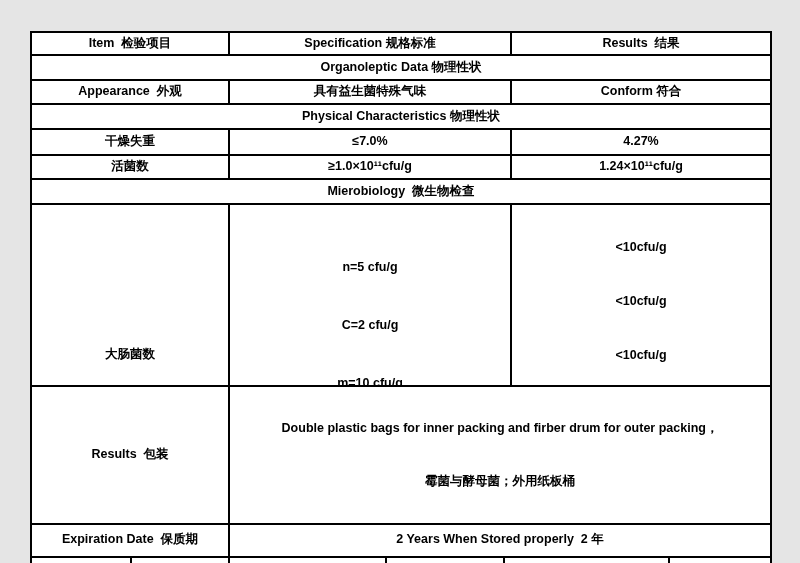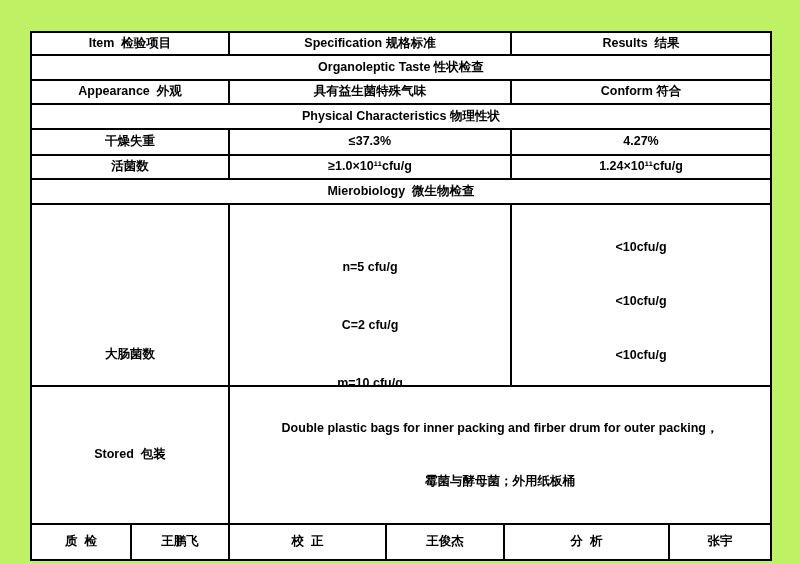--- a/index.html
+++ b/index.html
@@ -4,21 +4,21 @@
 <style>
   * { box-sizing: border-box; }
   html, body {
     margin: 0; padding: 0;
     width: 800px; height: 563px;
     background: #ffffff;
     font-family: "Liberation Sans", sans-serif;
     font-weight: bold;
     color: #000000;
   }
-  .page { position: relative; width: 800px; height: 563px; background: #bef264; }
+  .page { position: relative; width: 800px; height: 563px; background: #e5e5e5; }
 
   table {
     position: absolute;
     border-collapse: collapse;
     table-layout: fixed;
     background: #ffffff;
   }
   table, td {
     border: 2px solid #000000;
   }
@@ -62,33 +62,33 @@
         <col style="width:282px">
         <col style="width:260px">
     </colgroup>
     <tbody>
         <tr class="h-header">
       <td>Item  检验项目</td>
       <td>Specification 规格标准</td>
       <td>Results  结果</td>
     </tr>
     <tr class="h-section">
-      <td colspan="3">Organoleptic Taste 性状检查</td>
+      <td colspan="3">Organoleptic Data 物理性状</td>
     </tr>
     <tr class="h-row">
       <td>Appearance  外观</td>
       <td>具有益生菌特殊气味</td>
       <td>Conform 符合</td>
     </tr>
     <tr class="h-section">
       <td colspan="3">Physical Characteristics 物理性状</td>
     </tr>
     <tr class="h-loss">
       <td>干燥失重</td>
-      <td>≤37.3%</td>
+      <td>≤7.0%</td>
       <td>4.27%</td>
     </tr>
     <tr class="h-row">
       <td>活菌数</td>
       <td>≥1.0×10¹¹cfu/g</td>
       <td>1.24×10¹¹cfu/g</td>
     </tr>
     <tr class="h-section">
       <td colspan="3">Mierobiology  微生物检查</td>
     </tr>
@@ -120,25 +120,29 @@
     <colgroup>
       <col style="width:100px">
         <col style="width:98px">
         <col style="width:157px">
       <col style="width:118px">
         <col style="width:165px">
         <col style="width:102px">
     </colgroup>
     <tbody>
         <tr class="h-packing">
-      <td colspan="2">Stored  包装</td>
+      <td colspan="2">Results  包装</td>
       <td colspan="4">
         <div class="pack-line">Double plastic bags for inner packing and firber drum for outer packing，</div>
         <div class="pack-line">霉菌与酵母菌；外用纸板桶</div>
       </td>
+    </tr>
+    <tr class="h-expiry">
+      <td colspan="2">Expiration Date  保质期</td>
+      <td colspan="4">2 Years When Stored properly  2 年</td>
     </tr>
     <tr class="h-signature">
       <td>质  检</td>
       <td>王鹏飞</td>
       <td>校  正</td>
       <td>王俊杰</td>
       <td>分  析</td>
       <td>张宇</td>
     </tr>
 

